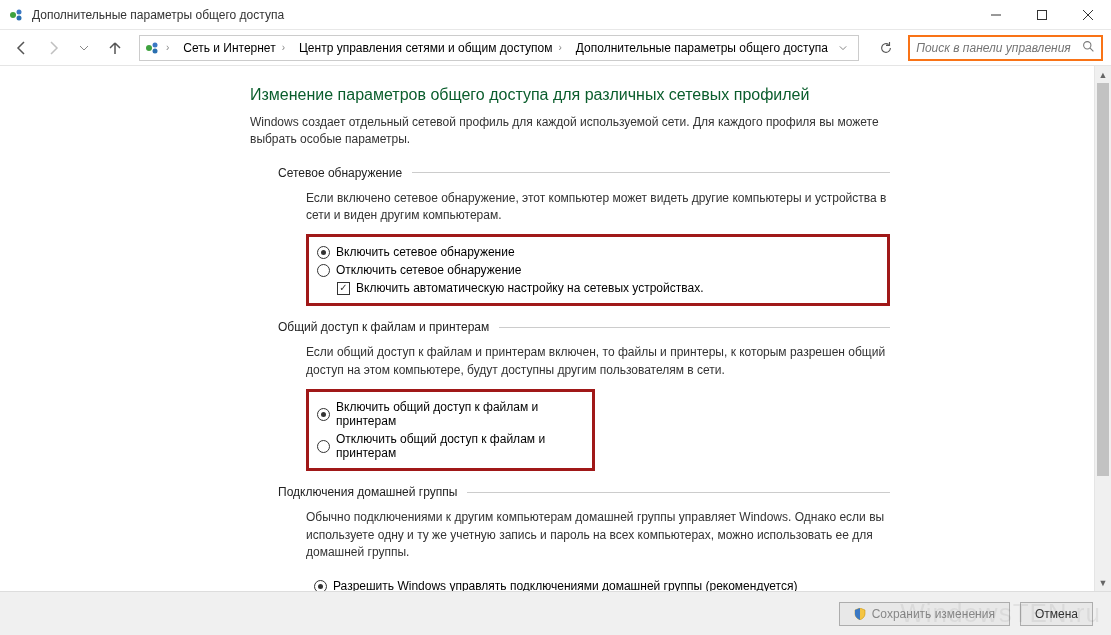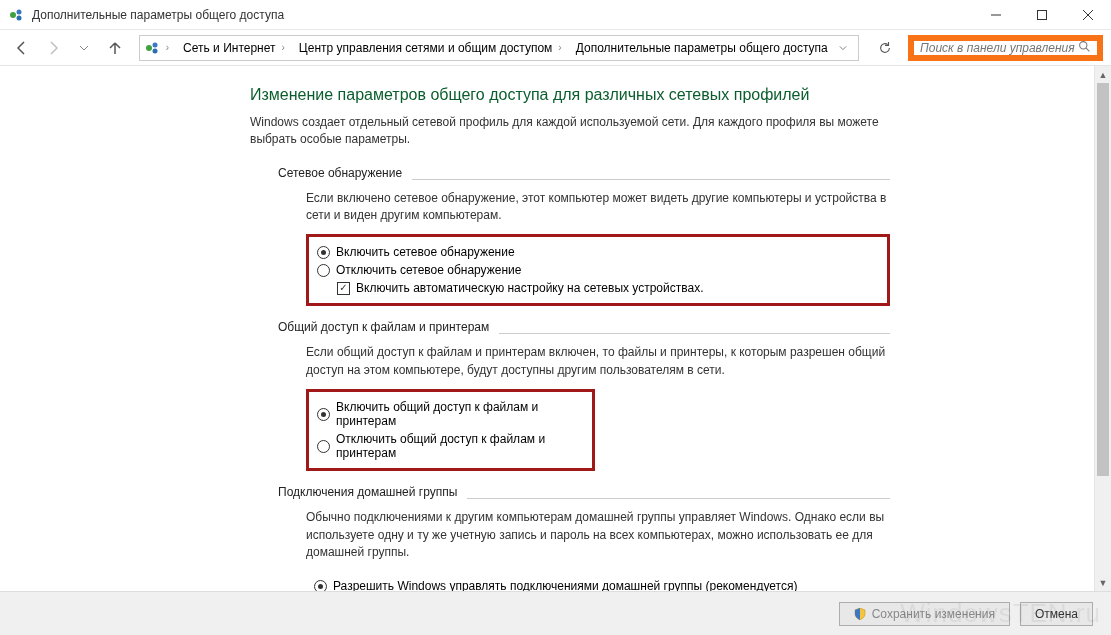--- a/index.html
+++ b/index.html
@@ -63,21 +63,21 @@
     font-size: 12px; color: #000;
     white-space: nowrap;
     margin-left: 8px;
   }
   .crumb-sep { color: #888; font-size: 10px; padding: 0 2px; }
   .breadcrumb-wrap .spacer { flex: 1; }
   .bc-btn { width: 22px; height: 24px; display:flex;align-items:center;justify-content:center; color:#555; }
   .refresh-btn { width: 26px; height: 26px; margin-left:4px; display:flex;align-items:center;justify-content:center; color:#555; border:1px solid transparent;}
   .search-wrap {
     width: 200px; height: 26px;
-    border: 6px solid #f97316;
+    border: 2px solid #f97316;
     display: flex; align-items: center;
     padding: 0 6px;
     margin-left: 6px;
   }
   .search-wrap input {
     flex: 1; border: none; outline: none;
     font-size: 12px; font-style: italic; color: #777;
     background: transparent;
   }
   .search-wrap .s-icon { color: #666; }
@@ -117,21 +117,21 @@
   .chev-circle {
     width: 20px; height: 20px; border: 1px solid #999; border-radius: 50%;
     display: flex; align-items: center; justify-content: center;
     color: #666; font-size: 10px;
   }
   .section {
     margin-left: 28px;
     margin-bottom: 14px;
   }
   .section-title {
-    display: flex; align-items: flex-end;
+    display: flex; align-items: center;
     font-size: 12px; color: #222;
     margin-bottom: 10px;
   }
   .section-title .line { flex:1; height:1px; background:#ccc; margin-left:10px; }
   .section-desc {
     margin-left: 28px;
     font-size: 12px;
     color: #333;
     line-height: 1.45;
     margin-bottom: 10px;

